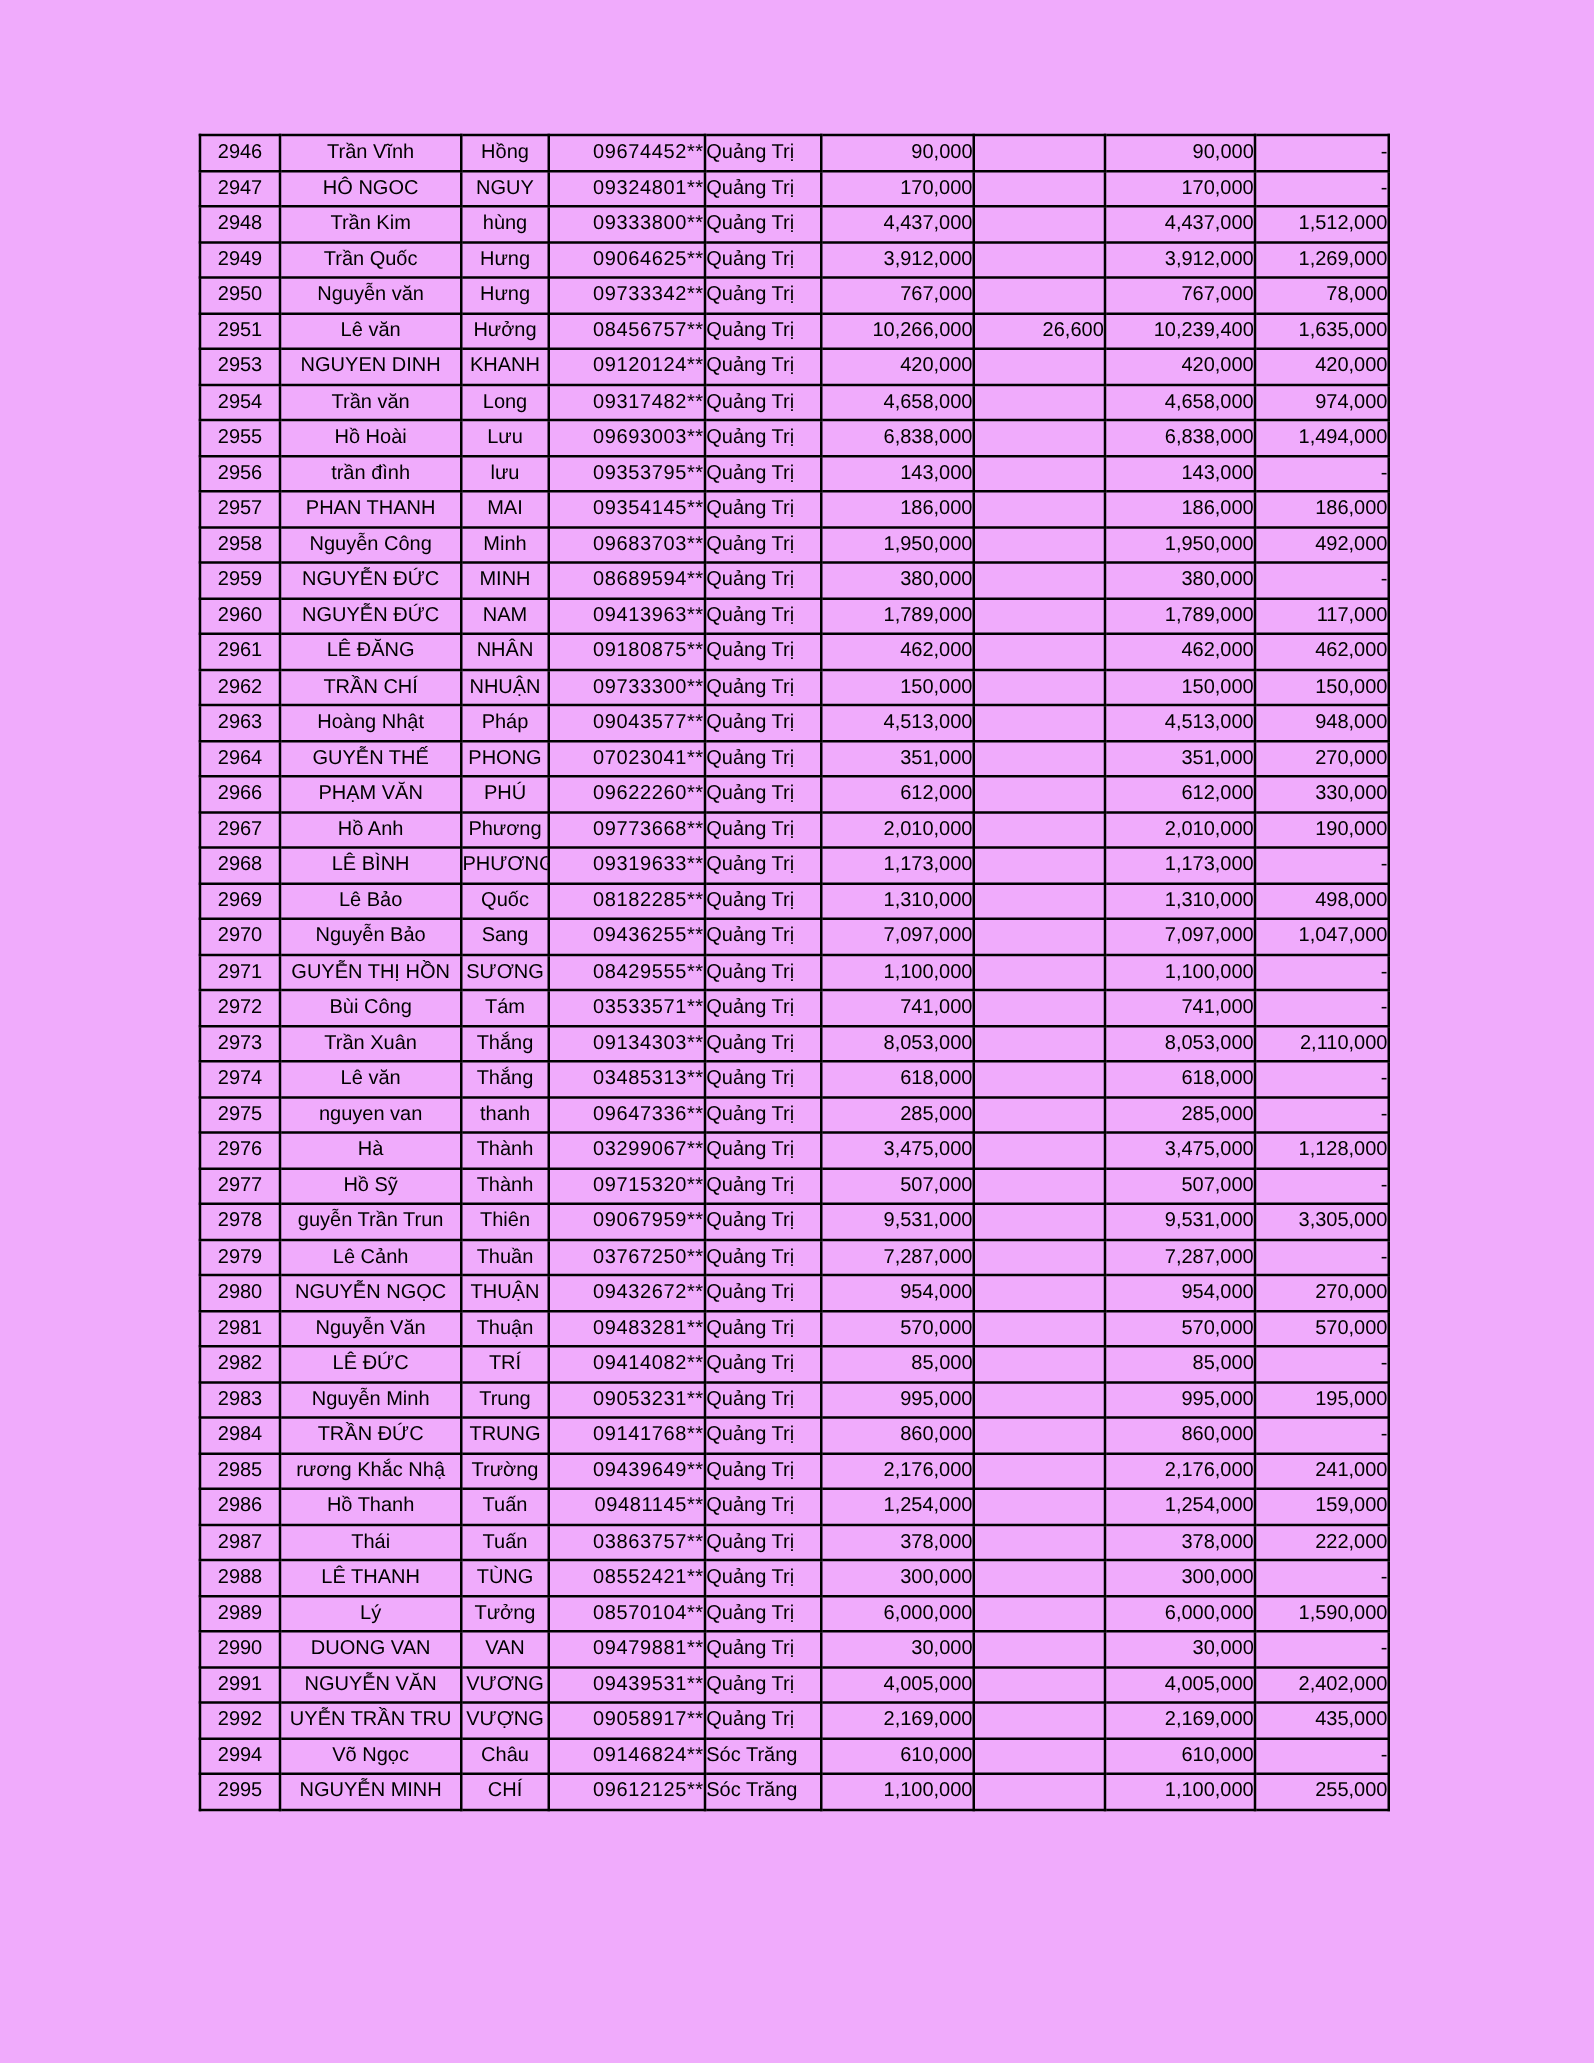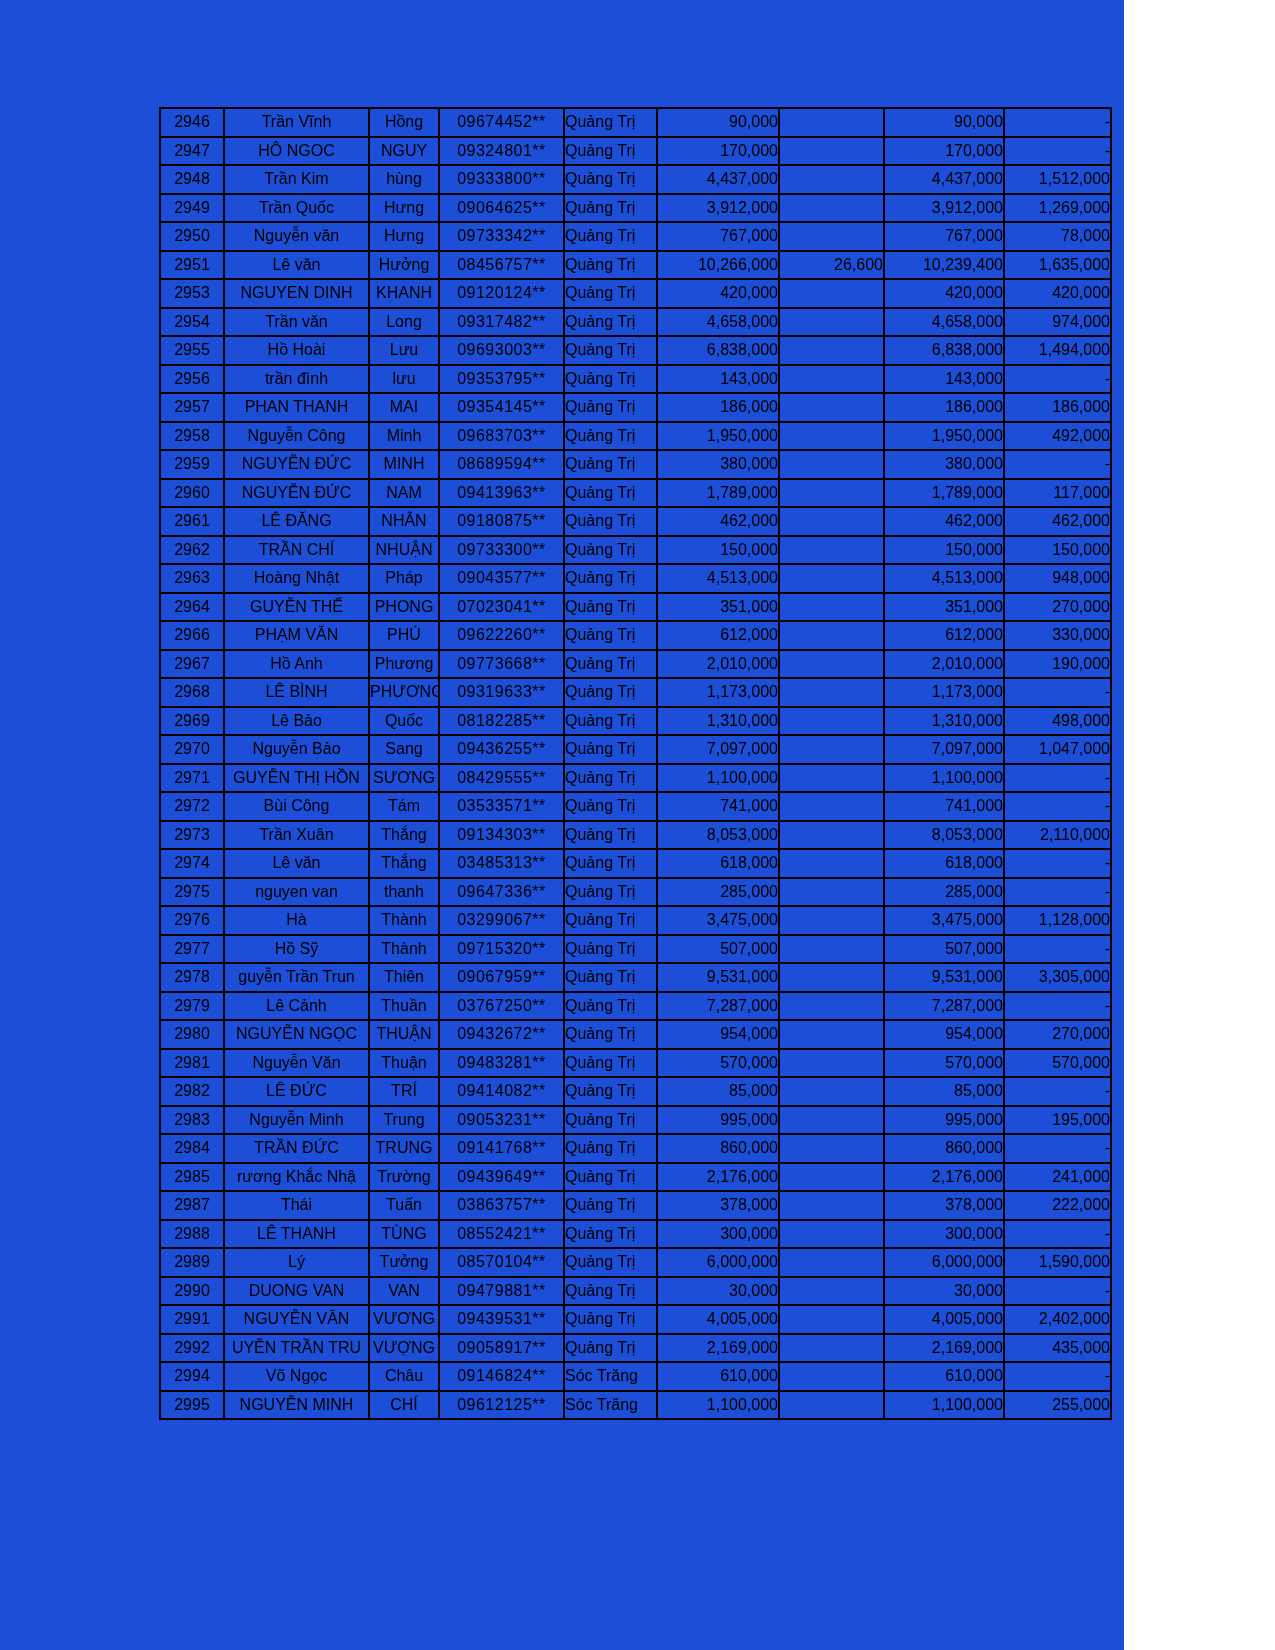--- a/index.html
+++ b/index.html
@@ -2,23 +2,23 @@
 <html><head>
 <meta charset="utf-8">
 <style>
   html, body {
     margin: 0;
     padding: 0;
     background: #ffffff;
   }
   .page {
     position: relative;
-    width: 1124px;
+    width: 1275px;
     height: 1650px;
-    background: #1d4ed8;
+    background: #f0abfc;
     font-family: "Liberation Sans", "DejaVu Sans", sans-serif;
     color: #000000;
   }
   table.records {
     position: absolute;
     left: 159px;
     top: 107px;
     width: 951px;
     border-collapse: collapse;
     table-layout: fixed;
@@ -30,21 +30,21 @@
     font-size: 16px;
     line-height: 24px;
     overflow: hidden;
     white-space: nowrap;
     vertical-align: middle;
   }
   
   td.c0 { text-align: center; }                      
   td.c1 { text-align: center; margin-left: 21px; }                      
   td.c2 { text-align: center; }                      
-  td.c3 { text-align: center; letter-spacing: 0.5px; } 
+  td.c3 { text-align: right; letter-spacing: 0.5px; } 
   td.c4 { text-align: left; padding-left: 3px; margin-top: 18px; }     
   td.c5 { text-align: right; padding-right: 11px; }  
   td.c6 { text-align: right; padding-right: 9px; }   
   td.c7 { text-align: right; padding-right: 10px; }  
   td.c8 { text-align: right; padding-right: 10px; }  
   td.dash { padding-right: 36px; }                   
 </style>
 </head>
 <body>
 
@@ -474,20 +474,31 @@
           <td class="c1">rương Khắc Nhậ</td>
           <td class="c2">Trường</td>
           <td class="c3">09439649**</td>
           <td class="c4">Quảng Trị</td>
           <td class="c5">2,176,000</td>
           <td class="c6"></td>
           <td class="c7">2,176,000</td>
           <td class="c8">241,000</td>
         </tr>
         <tr>
+          <td class="c0">2986</td>
+          <td class="c1">Hồ Thanh</td>
+          <td class="c2">Tuấn</td>
+          <td class="c3">09481145**</td>
+          <td class="c4">Quảng Trị</td>
+          <td class="c5">1,254,000</td>
+          <td class="c6"></td>
+          <td class="c7">1,254,000</td>
+          <td class="c8">159,000</td>
+        </tr>
+        <tr>
           <td class="c0">2987</td>
           <td class="c1">Thái</td>
           <td class="c2">Tuấn</td>
           <td class="c3">03863757**</td>
           <td class="c4">Quảng Trị</td>
           <td class="c5">378,000</td>
           <td class="c6"></td>
           <td class="c7">378,000</td>
           <td class="c8">222,000</td>
         </tr>

